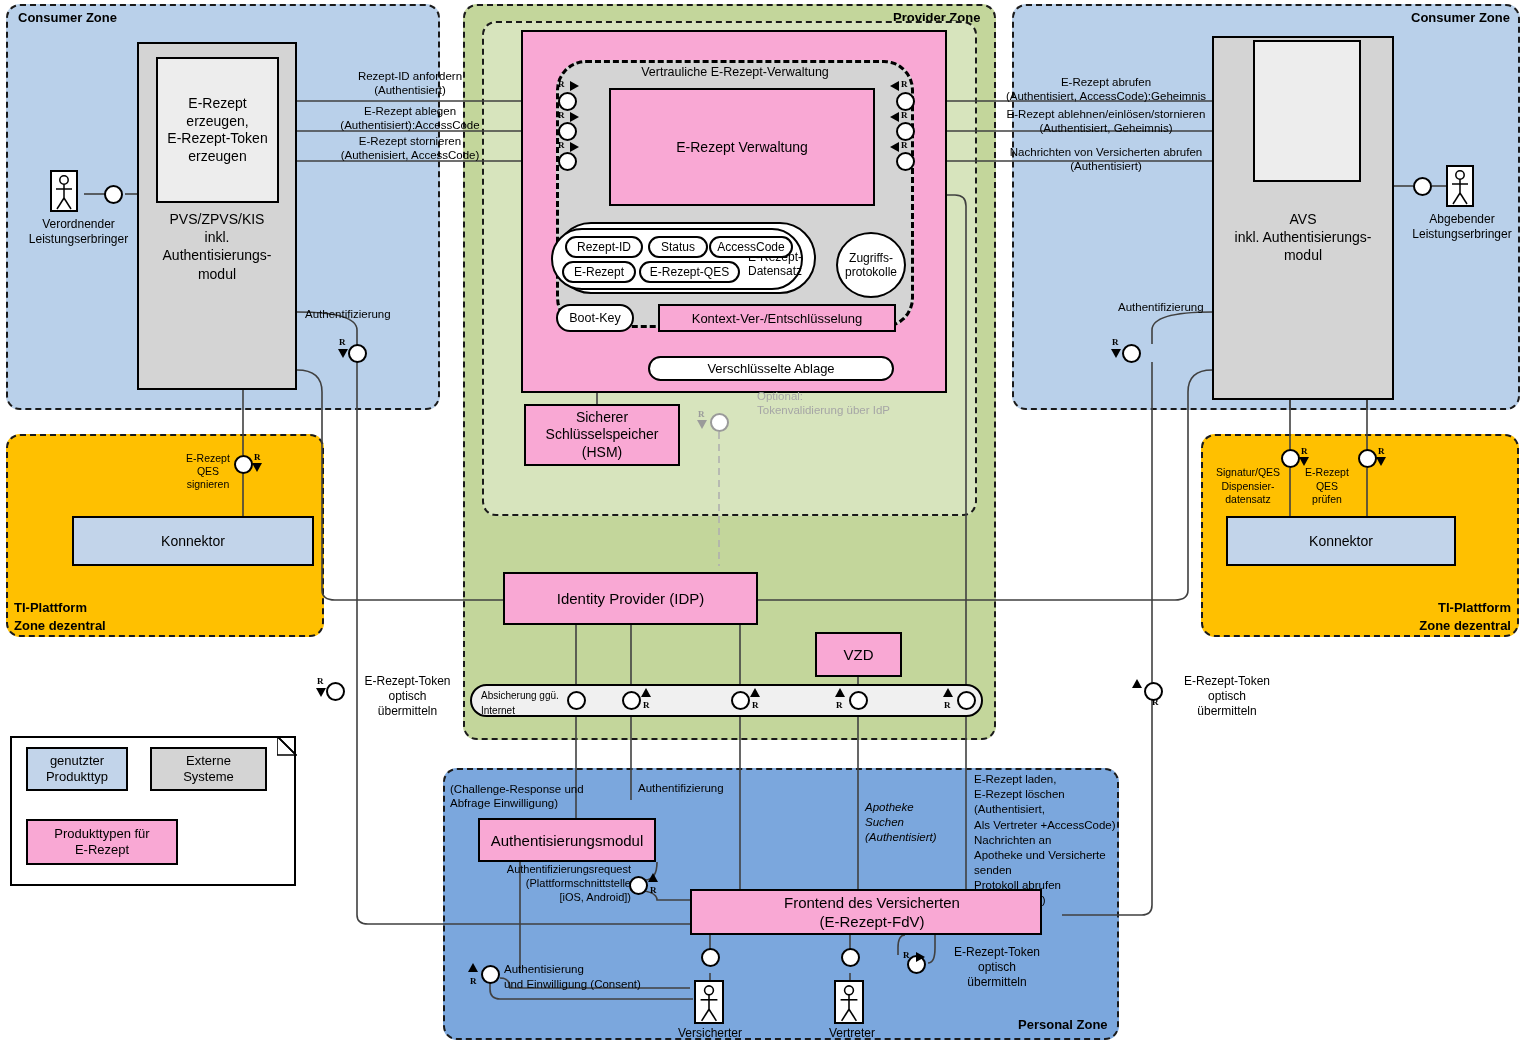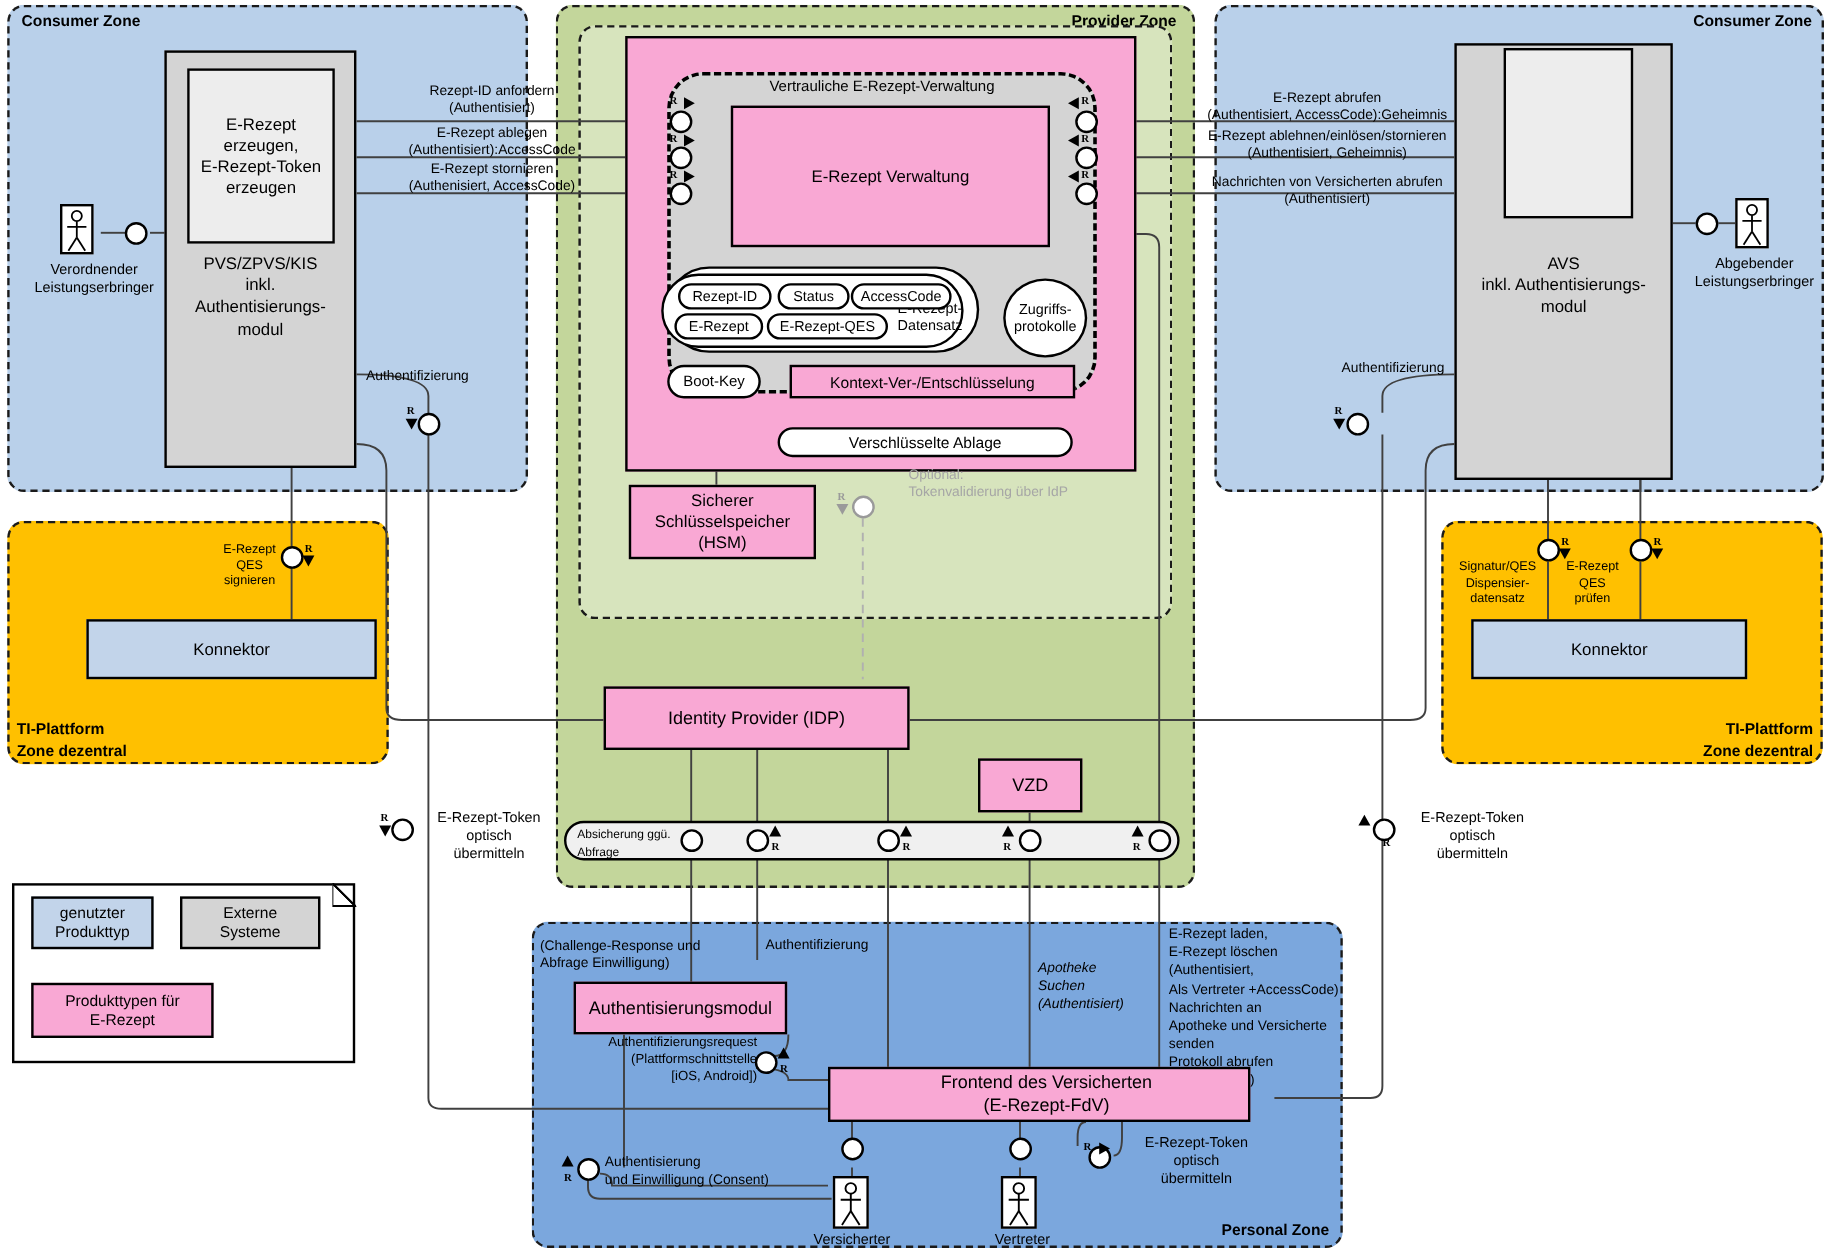--- a/index.html
+++ b/index.html
@@ -342,21 +342,21 @@
   <div class="box box-white" style="left:503px;top:572px;width:255px;height:53px;font-size:15px;">
     <span>Identity Provider (IDP)</span>
   </div>
 
   <div class="box box-white" style="left:815px;top:632px;width:87px;height:45px;font-size:15px;">
     <span>VZD</span>
   </div>
 
   <div class="ell ell-gray" style="left:470px;top:684px;width:513px;height:33px;border-radius:17px;"></div>
   <div class="lbl lbl-l" style="left:481px;top:688px;width:110px;font-size:10px;text-align:left;white-space:pre-line;line-height:1.5;">Absicherung ggü.
-Abfrage</div>
+Internet</div>
 
   <div class="circ" style="left:567px;top:691px;"></div>
   <div class="circ" style="left:622px;top:691px;"></div>
   <div class="rtag" style="left:643px;top:700px;">R</div>
   <svg style="position:absolute;left:640px;top:687px;" width="12" height="12">
       <polygon points="6,1 11,10 1,10" fill="#000"></polygon>
     </svg>
 
   <div class="circ" style="left:731px;top:691px;"></div>
   <div class="rtag" style="left:752px;top:700px;">R</div>

